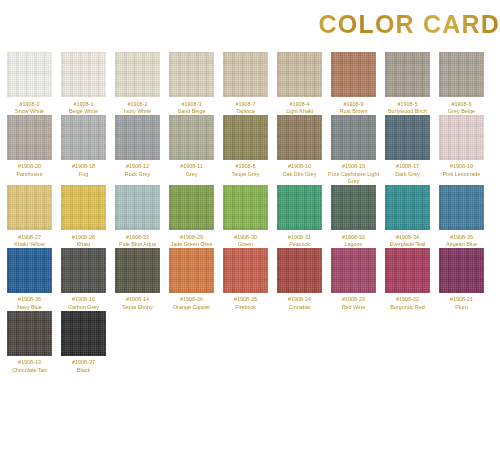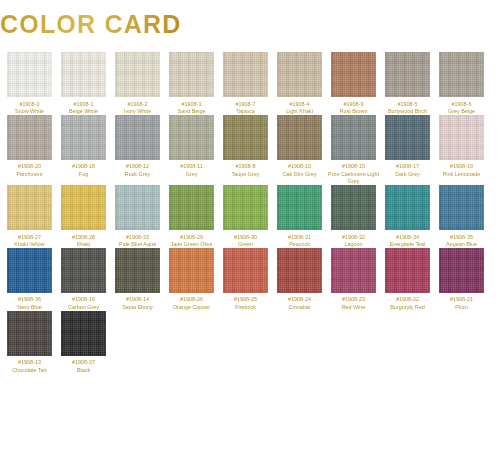--- a/index.html
+++ b/index.html
@@ -9,21 +9,21 @@
   }
   body {
     width: 500px;
     height: 463px;
     font-family: "Liberation Sans", sans-serif;
     overflow: hidden;
     position: relative;
   }
 
   #page-title {
-    text-align: left;
+    text-align: right;
     font-size: 25px;
     font-weight: bold;
     letter-spacing: 1.2px;
     padding-top: 10px;
     margin: 0;
     background: linear-gradient(100deg,
         #c59b2e 0%,
         #d9b84f 18%,
         #b98a22 38%,
         #e0c367 55%,

